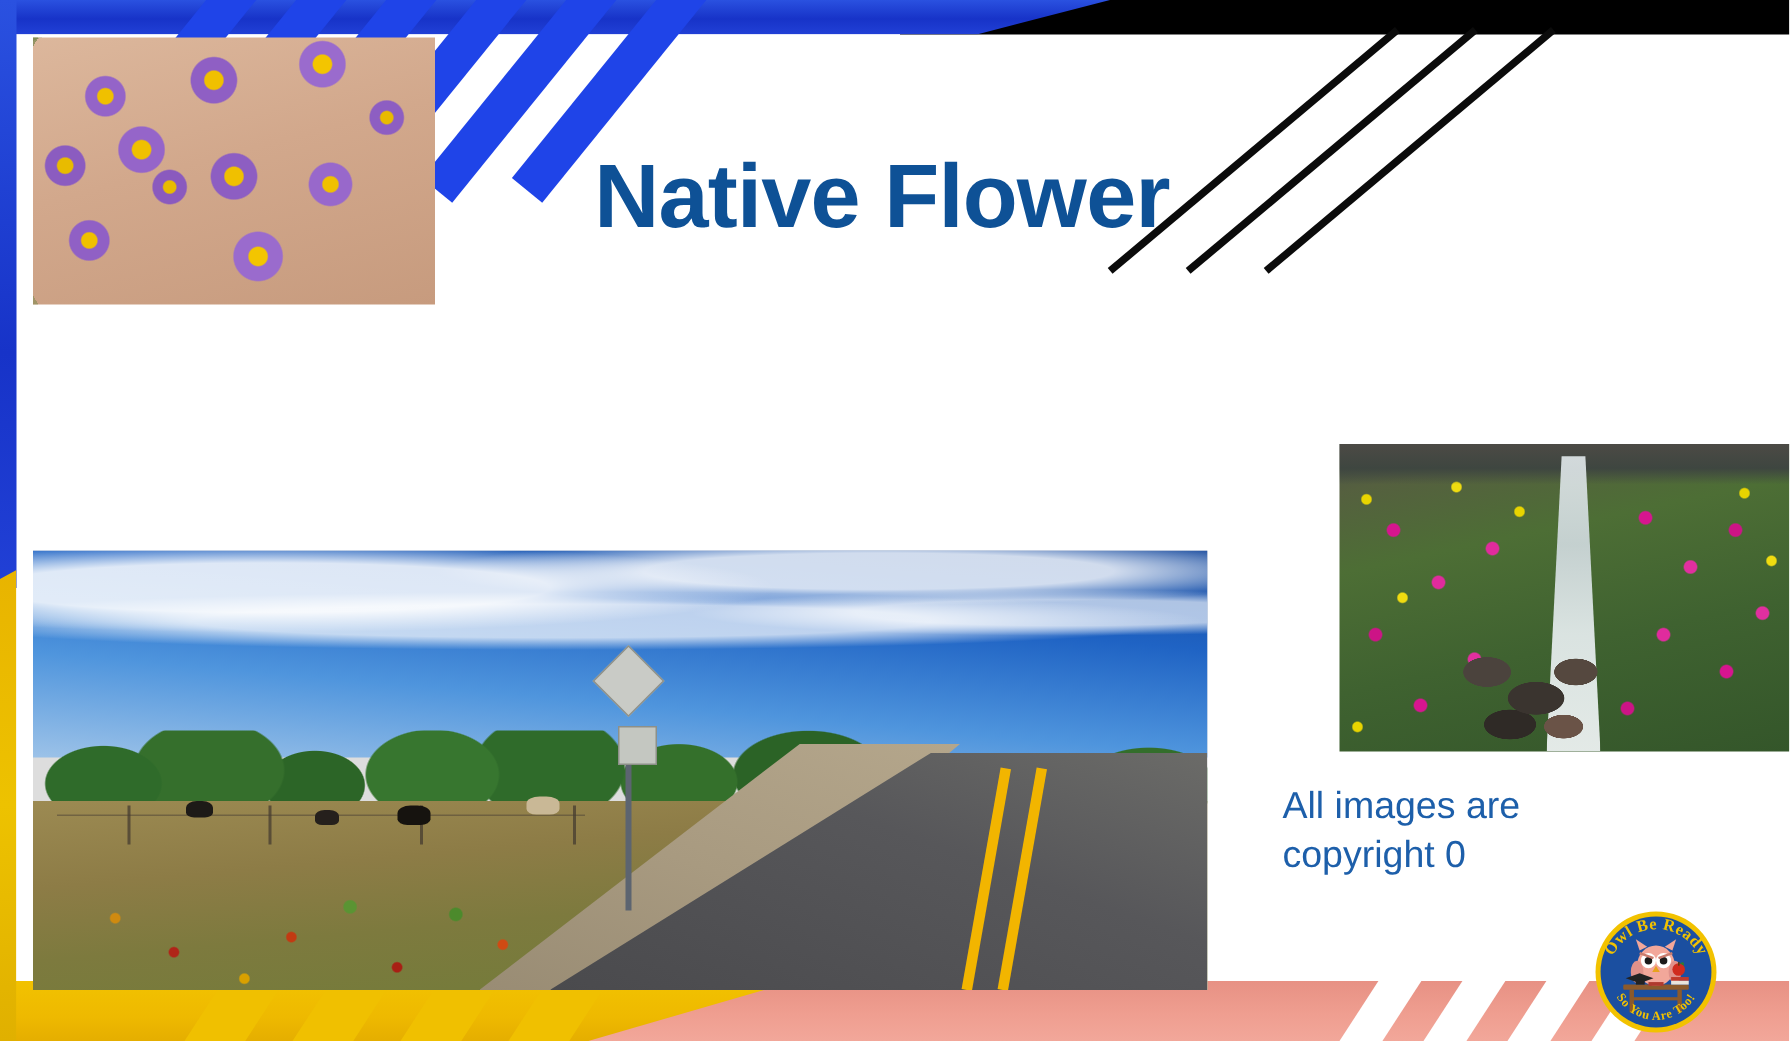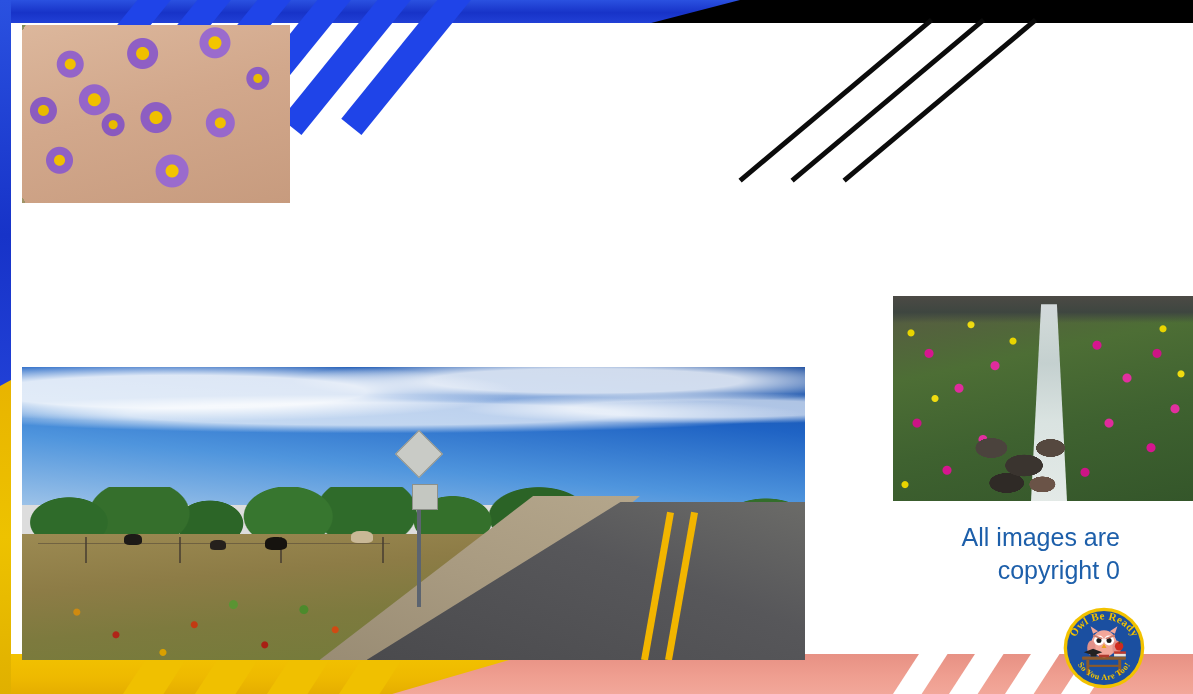--- a/index.html
+++ b/index.html
@@ -176,21 +176,21 @@
     letter-spacing: -0.5px;
     z-index: 6;
   }
 
   
   .caption {
     position: absolute;
     left: 855px;
     top: 521px;
     width: 265px;
-    text-align: right;
+    text-align: left;
     font-size: 25px;
     line-height: 1.3;
     color: #1d5faa;
     z-index: 6;
   }
 
   
   .photo {
     position: absolute;
     overflow: hidden;
@@ -416,20 +416,21 @@
     <div class="ln" style="left:52px;"></div>
     <div class="ln" style="left:104px;"></div>
   </div>
 
   <div class="left-blue"></div>
   <div class="left-gold"></div>
 
   <div class="photo" id="photo-asters" aria-label="Close-up of purple aster wildflowers with yellow centers growing in sandy desert soil"></div>
 
   <div class="title">
+    <div>Native Flower</div>
   </div>
 
   <div class="photo" id="photo-roadside" aria-label="Texas country road with blue cloudy sky, cattle grazing in a field, and red and orange wildflowers along the shoulder">
     <div class="road-sky"></div>
     <div class="road-trees"></div>
     <div class="road-field"></div>
     <div class="road-shoulder"></div>
     <div class="road-asphalt"></div>
     <div class="road-line l1"></div>
     <div class="road-line l2"></div>

